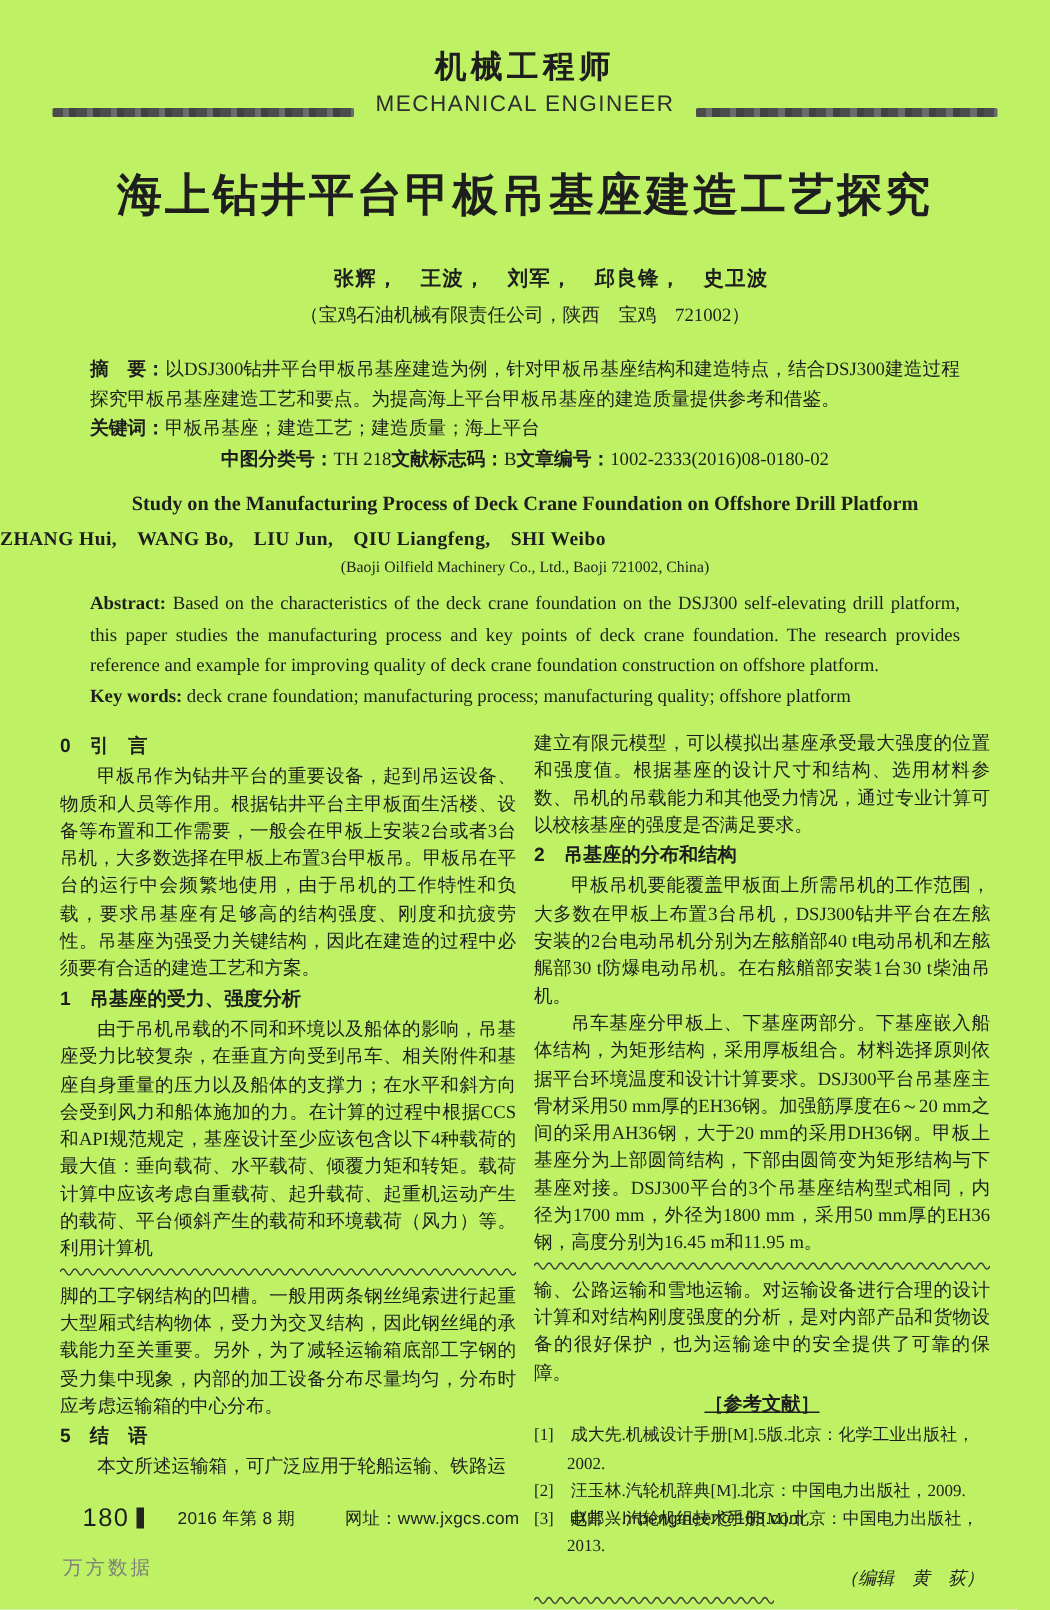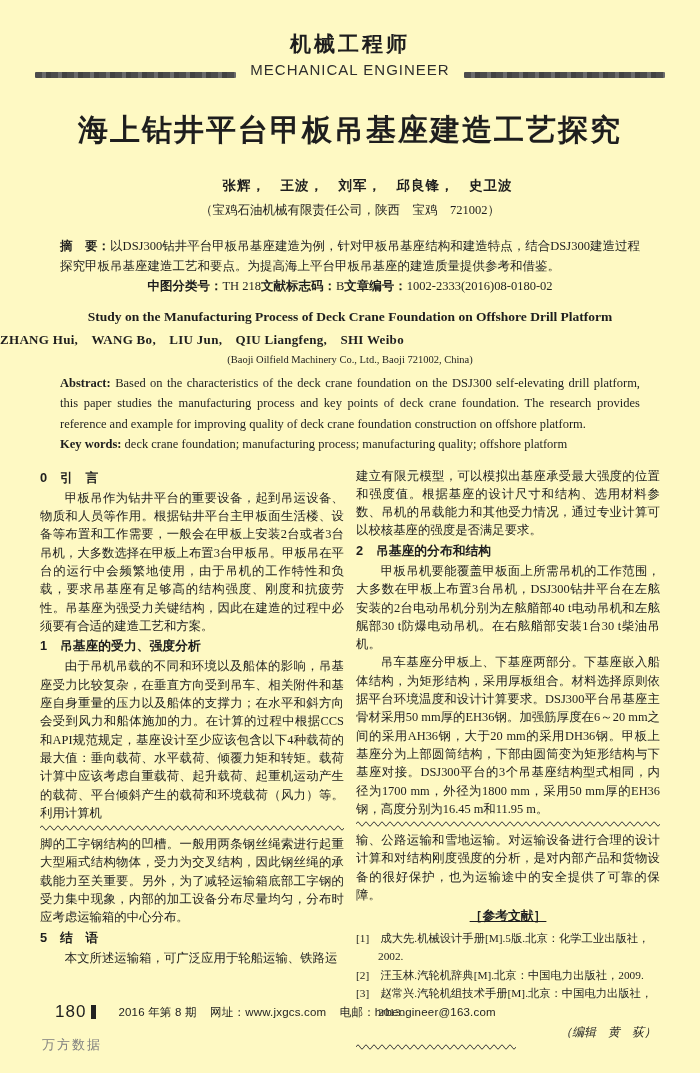--- a/index.html
+++ b/index.html
@@ -1,20 +1,20 @@
 <!DOCTYPE html>
 <html lang="zh"><head>
 <meta charset="utf-8">
 <style>
   html,body{margin:0;padding:0;background:#eceae6;}
   .page{
     position:relative;
     width:700px;height:1073px;
     margin:0 auto;
-    background:#fef9c3;
+    background:#bef264;
     color:#1e1e1e;
     font-family:"Liberation Serif","DejaVu Serif",serif;
     box-sizing:border-box;
     overflow:hidden;
   }
   .sans{font-family:"Liberation Sans","DejaVu Sans",sans-serif;}
 
   
   .jhead{padding-top:30px;text-align:center;}
   .jname-cn{font-size:21px;font-weight:bold;letter-spacing:3px;}
@@ -52,21 +52,21 @@
   .wavy-short{width:160px;}
   .refhead{text-align:center;font-weight:bold;font-size:12.8px;margin:3px 0;font-family:"Liberation Sans","DejaVu Sans",sans-serif;text-decoration:underline;}
   .ref{font-size:11.3px;line-height:18.5px;padding-left:22px;text-indent:-22px;text-align:left;}
   .editor{text-align:right;font-style:italic;font-size:12px;margin-top:2px;padding-right:4px;}
 
   
   .pfoot{position:absolute;left:55px;top:1002px;display:flex;align-items:center;}
   .pageno{font-size:17px;letter-spacing:1px;}
   .pagebar{display:inline-block;width:5px;height:14px;background:#222;margin:0 12px 0 5px;}
   .foot-info{font-size:11.5px;letter-spacing:.2px;}
-  .foot-info span{margin-right:0;padding-left:10px;}
+  .foot-info span{margin-right:20px;padding-left:10px;}
   .watermark{position:absolute;left:42px;top:1036px;font-size:13px;color:#7f7f7f;letter-spacing:2px;}
 </style>
 </head>
 <body>
 
 <div class="page">
 
   <div class="jhead">
     <div class="jname-cn sans">机械工程师</div>
     <div class="jname-row">
@@ -75,20 +75,21 @@
       <span class="jbar"></span>
     </div>
   </div>
 
   <div class="a-title sans">海上钻井平台甲板吊基座建造工艺探究</div>
   <div class="a-authors sans">张辉，　王波，　刘军，　邱良锋，　史卫波</div>
   <div class="a-affil">（宝鸡石油机械有限责任公司，陕西　宝鸡　721002）</div>
 
   <div class="meta">
     <p><span class="lbl">摘　要：</span><span>以DSJ300钻井平台甲板吊基座建造为例，针对甲板吊基座结构和建造特点，结合DSJ300建造过程探究甲板吊基座建造工艺和要点。为提高海上平台甲板吊基座的建造质量提供参考和借鉴。</span></p>
+    <p><span class="lbl">关键词：</span><span>甲板吊基座；建造工艺；建造质量；海上平台</span></p>
     <div class="meta-row">
       <span><span class="lbl">中图分类号：</span><span>TH 218</span></span>
       <span><span class="lbl">文献标志码：</span><span>B</span></span>
       <span><span class="lbl">文章编号：</span><span>1002-2333(2016)08-0180-02</span></span>
     </div>
   </div>
 
   <div class="eng">
     <div class="e-title">Study on the Manufacturing Process of Deck Crane Foundation on Offshore Drill Platform</div>
     <div class="e-authors">ZHANG Hui,　WANG Bo,　LIU Jun,　QIU Liangfeng,　SHI Weibo</div>

